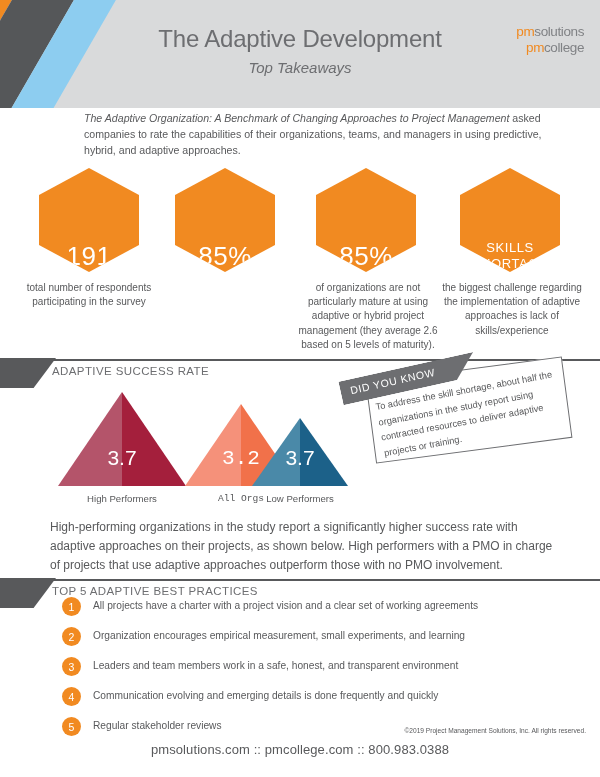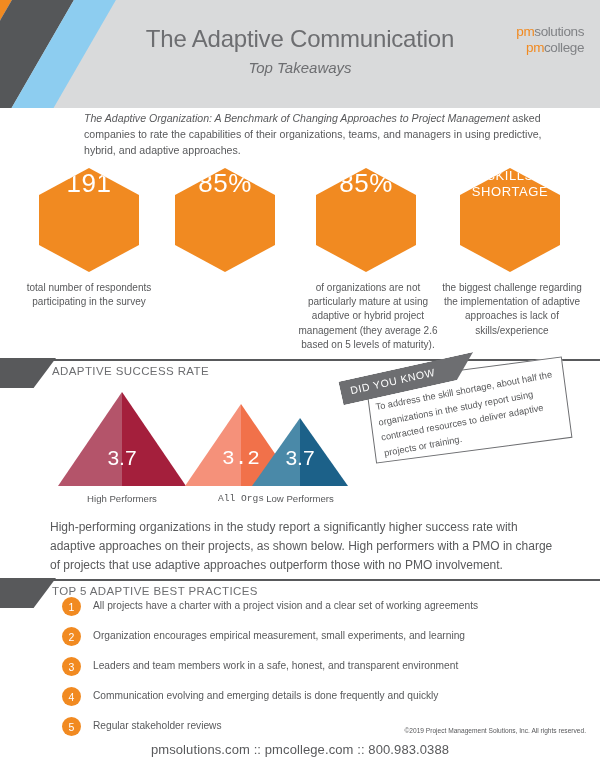--- a/index.html
+++ b/index.html
@@ -47,21 +47,21 @@
   .hexrow{position:absolute;left:0;top:168px;width:600px;height:180px;}
   .hexcell{position:absolute;top:0;width:140px;text-align:center;}
   .hexcell.c0{left:19px;}
   .hexcell.c1{left:155px;}
   .hexcell.c2{left:296px;}
   .hexcell.c3{left:440px;}
   .hex{
     position:relative;width:100px;height:104px;margin:0 auto;
     background:#f18a21;
     clip-path:polygon(50% 0%,100% 26%,100% 74%,50% 100%,0% 74%,0% 26%);
-    display:flex;align-items:flex-start;justify-content:center;
+    display:flex;align-items:flex-end;justify-content:center;
   }
   .hexnum{font-size:26px;color:#ffffff;font-weight:400;letter-spacing:0.5px;}
   .hexnum.small{font-size:13px;line-height:1.25;text-align:center;letter-spacing:0.6px;}
   .hexcap{
     margin-top:9px;font-size:10px;line-height:1.42;color:#58595b;
     padding:0 2px;
   }
   .hexcell.c2 .hexcap{width:152px;margin-left:-6px;}
   .hexcell.c3 .hexcap{width:148px;margin-left:-4px;}
 
@@ -151,21 +151,21 @@
 <body>
 
 <div class="page">
 
   <div class="header">
     <div class="stripe stripe-orange"></div>
     <div class="stripe stripe-dark"></div>
     <div class="stripe stripe-blue"></div>
 
     <div class="header-center">
-      <div class="title">The Adaptive Communication</div>
+      <div class="title">The Adaptive Development</div>
       <div class="subtitle">Top Takeaways</div>
     </div>
 
     <div class="logo">
       <div class="logo-row">
         <span class="logo-pm">pm</span><span class="logo-rest">solutions</span>
       </div>
       <div class="logo-row">
         <span class="logo-pm">pm</span><span class="logo-rest">college</span>
       </div>

